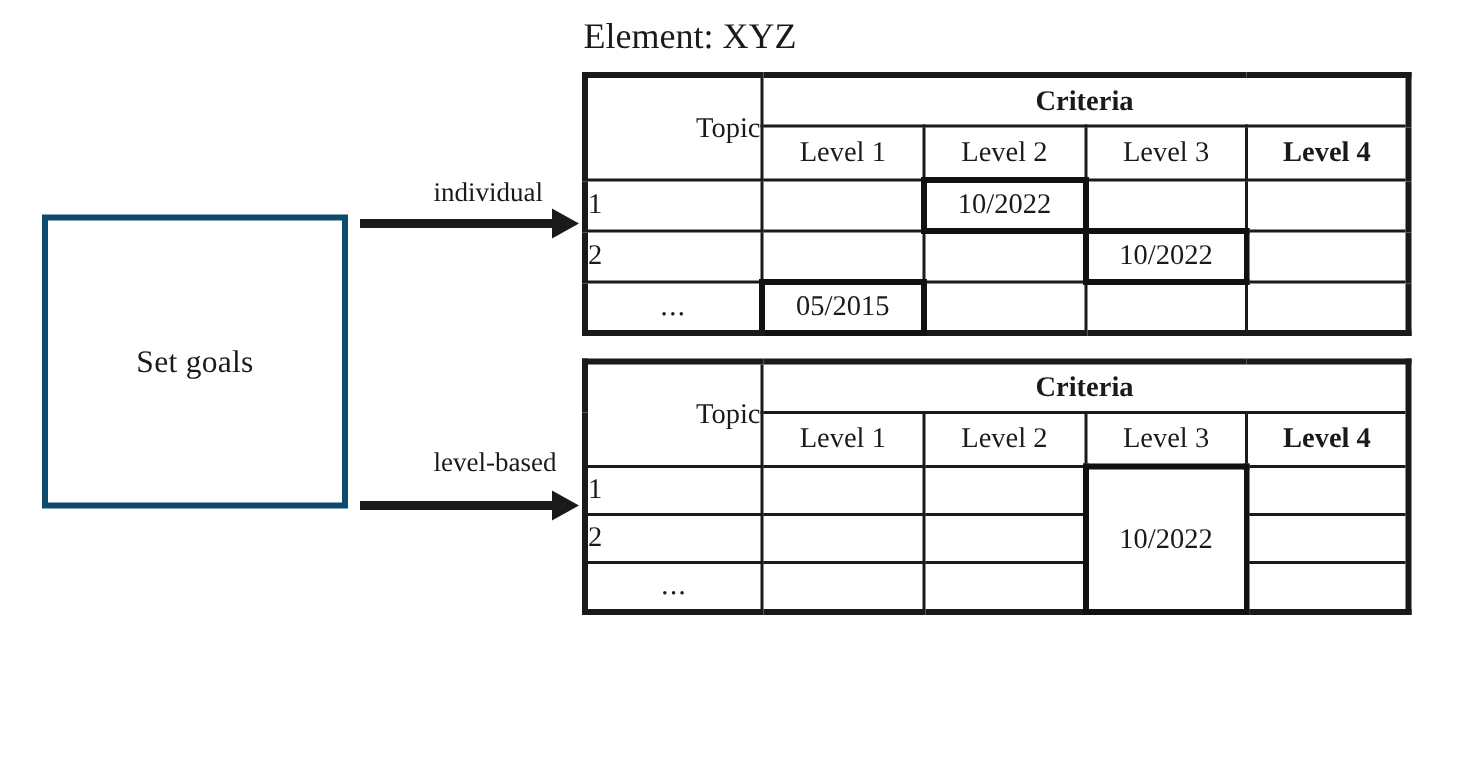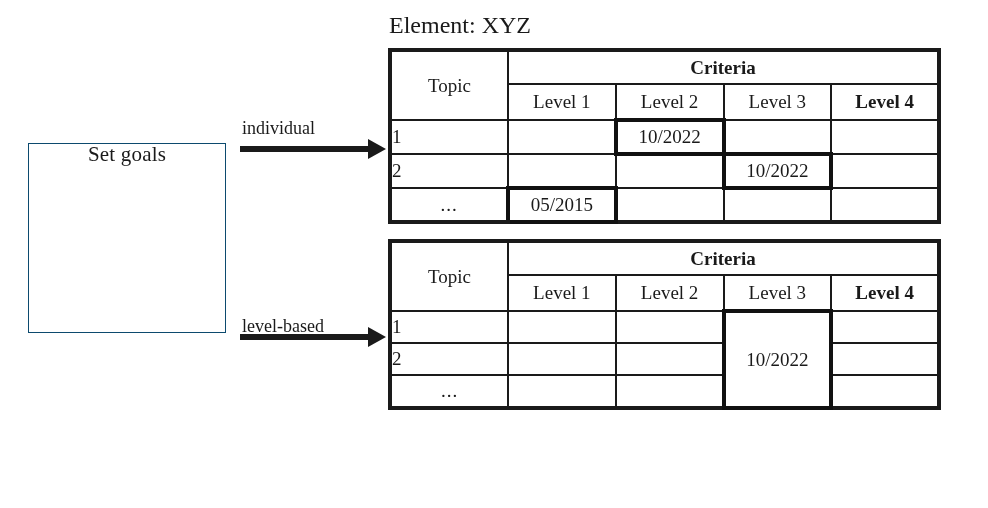--- a/index.html
+++ b/index.html
@@ -21,24 +21,24 @@
     inset: 0;
   }
 
   
   #set-goals-box {
     position: absolute;
     left: 28px;
     top: 143px;
     width: 196px;
     height: 188px;
-    border: 1px solid #0c4a6e;
+    border: 4px solid #0c4a6e;
     background: #ffffff;
     display: flex;
-    align-items: flex-start;
+    align-items: center;
     justify-content: center;
   }
   #set-goals-box .label {
     font-size: 21px;
     line-height: 1;
     letter-spacing: .2px;
   }
 
   
   .arrow {
@@ -58,31 +58,32 @@
     width: 0;
     height: 0;
     border-top: 10px solid transparent;
     border-bottom: 10px solid transparent;
     border-left: 18px solid #1a1a1a;
   }
   .arrow-label {
     position: absolute;
     font-size: 18px;
     white-space: nowrap;
+    margin-left: 47px;
   }
 
   #arrow-individual { left: 240px; top: 138px; width: 148px; }
   #arrow-individual .shaft { width: 132px; }
   #arrow-individual .head { left: 128px; }
   #label-individual { left: 242px; top: 118px; }
 
   #arrow-level-based { left: 240px; top: 326px; width: 148px; }
   #arrow-level-based .shaft { width: 132px; }
   #arrow-level-based .head { left: 128px; }
-  #label-level-based { left: 242px; top: 316px; }
+  #label-level-based { left: 242px; top: 298px; }
 
   
   #element-title {
     position: absolute;
     left: 389px;
     top: 12px;
     font-size: 24px;
     white-space: nowrap;
   }
 
@@ -108,21 +109,21 @@
     padding: 0;
     background: #ffffff;
   }
 
   .goal-table .outer-top    { border-top-width: 4px; }
   .goal-table .outer-bottom { border-bottom-width: 4px; }
   .goal-table .outer-left   { border-left-width: 4px; }
   .goal-table .outer-right  { border-right-width: 4px; font-weight: bold; }
 
   .th-topic {
-    text-align: center;
+    text-align: right;
     vertical-align: middle;
     padding-left: 14px;
     height: 66px;
   }
   .th-criteria {
     text-align: center;
     vertical-align: middle;
     height: 31px;
   }
   .th-level {

